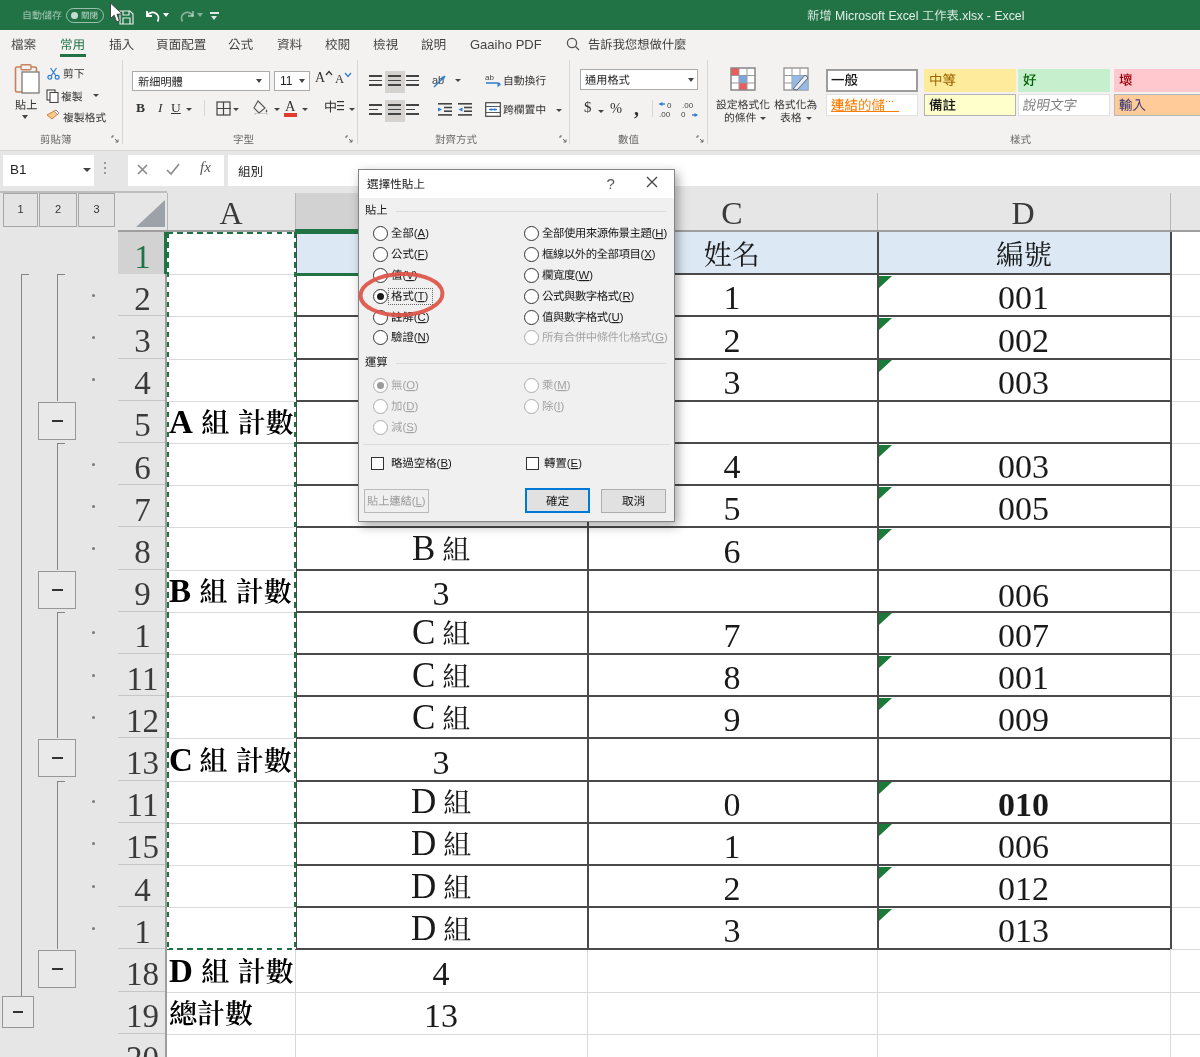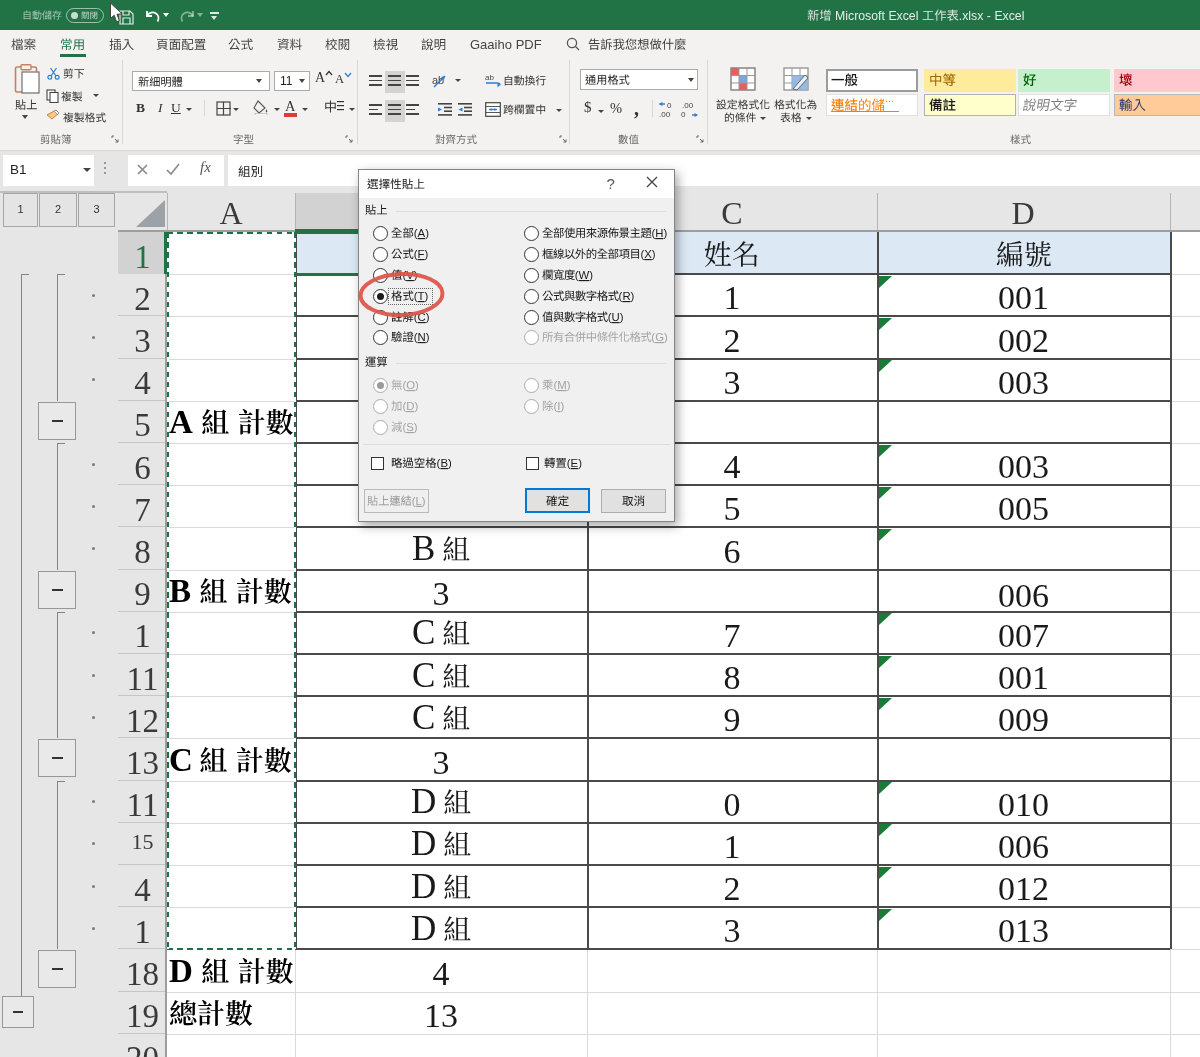--- a/index.html
+++ b/index.html
@@ -679,21 +679,21 @@
 <div style="position:absolute;left:142.5px;top:409.4px;font-family:'Liberation Serif';font-size:33.0px;font-weight:400;color:#3a3a3a;line-height:1;white-space:nowrap;transform:translateX(-50%);">5</div>
 <div style="position:absolute;left:142.5px;top:451.6px;font-family:'Liberation Serif';font-size:33.0px;font-weight:400;color:#3a3a3a;line-height:1;white-space:nowrap;transform:translateX(-50%);">6</div>
 <div style="position:absolute;left:142.5px;top:493.8px;font-family:'Liberation Serif';font-size:33.0px;font-weight:400;color:#3a3a3a;line-height:1;white-space:nowrap;transform:translateX(-50%);">7</div>
 <div style="position:absolute;left:142.5px;top:536.0px;font-family:'Liberation Serif';font-size:33.0px;font-weight:400;color:#3a3a3a;line-height:1;white-space:nowrap;transform:translateX(-50%);">8</div>
 <div style="position:absolute;left:142.5px;top:578.2px;font-family:'Liberation Serif';font-size:33.0px;font-weight:400;color:#3a3a3a;line-height:1;white-space:nowrap;transform:translateX(-50%);">9</div>
 <div style="position:absolute;left:142.5px;top:620.4px;font-family:'Liberation Serif';font-size:33.0px;font-weight:400;color:#3a3a3a;line-height:1;white-space:nowrap;transform:translateX(-50%);">1</div>
 <div style="position:absolute;left:142.5px;top:662.6px;font-family:'Liberation Serif';font-size:33.0px;font-weight:400;color:#3a3a3a;line-height:1;white-space:nowrap;transform:translateX(-50%);">11</div>
 <div style="position:absolute;left:142.5px;top:704.8px;font-family:'Liberation Serif';font-size:33.0px;font-weight:400;color:#3a3a3a;line-height:1;white-space:nowrap;transform:translateX(-50%);">12</div>
 <div style="position:absolute;left:142.5px;top:747.0px;font-family:'Liberation Serif';font-size:33.0px;font-weight:400;color:#3a3a3a;line-height:1;white-space:nowrap;transform:translateX(-50%);">13</div>
 <div style="position:absolute;left:142.5px;top:789.2px;font-family:'Liberation Serif';font-size:33.0px;font-weight:400;color:#3a3a3a;line-height:1;white-space:nowrap;transform:translateX(-50%);">11</div>
-<div style="position:absolute;left:142.5px;top:831.4px;font-family:'Liberation Serif';font-size:22px;font-weight:400;color:#3a3a3a;line-height:1;white-space:nowrap;transform:translateX(-50%);">15</div>
+<div style="position:absolute;left:142.5px;top:831.4px;font-family:'Liberation Serif';font-size:33.0px;font-weight:400;color:#3a3a3a;line-height:1;white-space:nowrap;transform:translateX(-50%);">15</div>
 <div style="position:absolute;left:142.5px;top:873.6px;font-family:'Liberation Serif';font-size:33.0px;font-weight:400;color:#3a3a3a;line-height:1;white-space:nowrap;transform:translateX(-50%);">4</div>
 <div style="position:absolute;left:142.5px;top:915.8px;font-family:'Liberation Serif';font-size:33.0px;font-weight:400;color:#3a3a3a;line-height:1;white-space:nowrap;transform:translateX(-50%);">1</div>
 <div style="position:absolute;left:142.5px;top:958.0px;font-family:'Liberation Serif';font-size:33.0px;font-weight:400;color:#3a3a3a;line-height:1;white-space:nowrap;transform:translateX(-50%);">18</div>
 <div style="position:absolute;left:142.5px;top:1000.2px;font-family:'Liberation Serif';font-size:33.0px;font-weight:400;color:#3a3a3a;line-height:1;white-space:nowrap;transform:translateX(-50%);">19</div>
 <div style="position:absolute;left:142.5px;top:1042.4px;font-family:'Liberation Serif';font-size:33.0px;font-weight:400;color:#3a3a3a;line-height:1;white-space:nowrap;transform:translateX(-50%);">20</div>
 <div style="position:absolute;left:167.0px;top:274.2px;width:128.0px;height:1.0px;background:#DADADA;"></div>
 <div style="position:absolute;left:1170.0px;top:274.2px;width:30.0px;height:1.0px;background:#DADADA;"></div>
 <div style="position:absolute;left:167.0px;top:316.4px;width:128.0px;height:1.0px;background:#DADADA;"></div>
 <div style="position:absolute;left:1170.0px;top:316.4px;width:30.0px;height:1.0px;background:#DADADA;"></div>
 <div style="position:absolute;left:167.0px;top:358.6px;width:128.0px;height:1.0px;background:#DADADA;"></div>
@@ -786,21 +786,21 @@
 <div style="position:absolute;left:732.0px;top:914.3px;font-family:'Liberation Serif';font-size:34.0px;font-weight:400;color:#1a1a1a;line-height:1;white-space:nowrap;transform:translateX(-50%);">3</div>
 <div style="position:absolute;left:1023.5px;top:281.3px;font-family:'Liberation Serif';font-size:34.0px;font-weight:400;color:#1a1a1a;line-height:1;white-space:nowrap;transform:translateX(-50%);">001</div>
 <div style="position:absolute;left:1023.5px;top:323.5px;font-family:'Liberation Serif';font-size:34.0px;font-weight:400;color:#1a1a1a;line-height:1;white-space:nowrap;transform:translateX(-50%);">002</div>
 <div style="position:absolute;left:1023.5px;top:365.7px;font-family:'Liberation Serif';font-size:34.0px;font-weight:400;color:#1a1a1a;line-height:1;white-space:nowrap;transform:translateX(-50%);">003</div>
 <div style="position:absolute;left:1023.5px;top:450.1px;font-family:'Liberation Serif';font-size:34.0px;font-weight:400;color:#1a1a1a;line-height:1;white-space:nowrap;transform:translateX(-50%);">003</div>
 <div style="position:absolute;left:1023.5px;top:492.3px;font-family:'Liberation Serif';font-size:34.0px;font-weight:400;color:#1a1a1a;line-height:1;white-space:nowrap;transform:translateX(-50%);">005</div>
 <div style="position:absolute;left:1023.5px;top:534.5px;font-family:'Liberation Serif';font-size:34.0px;font-weight:400;color:#1a1a1a;line-height:1;white-space:nowrap;transform:translateX(-50%);margin-top:44px;">006</div>
 <div style="position:absolute;left:1023.5px;top:618.9px;font-family:'Liberation Serif';font-size:34.0px;font-weight:400;color:#1a1a1a;line-height:1;white-space:nowrap;transform:translateX(-50%);">007</div>
 <div style="position:absolute;left:1023.5px;top:661.1px;font-family:'Liberation Serif';font-size:34.0px;font-weight:400;color:#1a1a1a;line-height:1;white-space:nowrap;transform:translateX(-50%);">001</div>
 <div style="position:absolute;left:1023.5px;top:703.3px;font-family:'Liberation Serif';font-size:34.0px;font-weight:400;color:#1a1a1a;line-height:1;white-space:nowrap;transform:translateX(-50%);">009</div>
-<div style="position:absolute;left:1023.5px;top:787.7px;font-family:'Liberation Serif';font-size:34.0px;font-weight:400;color:#1a1a1a;line-height:1;white-space:nowrap;transform:translateX(-50%);">010</div>
+<div style="position:absolute;left:1023.5px;top:787.7px;font-family:'Liberation Serif';font-size:34.0px;font-weight:700;color:#1a1a1a;line-height:1;white-space:nowrap;transform:translateX(-50%);">010</div>
 <div style="position:absolute;left:1023.5px;top:829.9px;font-family:'Liberation Serif';font-size:34.0px;font-weight:400;color:#1a1a1a;line-height:1;white-space:nowrap;transform:translateX(-50%);">006</div>
 <div style="position:absolute;left:1023.5px;top:872.1px;font-family:'Liberation Serif';font-size:34.0px;font-weight:400;color:#1a1a1a;line-height:1;white-space:nowrap;transform:translateX(-50%);">012</div>
 <div style="position:absolute;left:1023.5px;top:914.3px;font-family:'Liberation Serif';font-size:34.0px;font-weight:400;color:#1a1a1a;line-height:1;white-space:nowrap;transform:translateX(-50%);">013</div>
 <div style="position:absolute;left:441.0px;top:576.7px;font-family:'Liberation Serif';font-size:34.0px;font-weight:400;color:#1a1a1a;line-height:1;white-space:nowrap;transform:translateX(-50%);">3</div>
 <div style="position:absolute;left:441.0px;top:745.5px;font-family:'Liberation Serif';font-size:34.0px;font-weight:400;color:#1a1a1a;line-height:1;white-space:nowrap;transform:translateX(-50%);">3</div>
 <div style="position:absolute;left:441.0px;top:956.5px;font-family:'Liberation Serif';font-size:34.0px;font-weight:400;color:#1a1a1a;line-height:1;white-space:nowrap;transform:translateX(-50%);">4</div>
 <div style="position:absolute;left:441.0px;top:998.7px;font-family:'Liberation Serif';font-size:34.0px;font-weight:400;color:#1a1a1a;line-height:1;white-space:nowrap;transform:translateX(-50%);">13</div>
 <div style="position:absolute;left:411.8px;top:535.0px;line-height:0;">
     <svg width="58.3" height="28.0" viewBox="0 -880 2083 1000" style="color:#1a1a1a;fill:currentColor;overflow:visible">
       <text x="0" y="0" font-family="Liberation Serif" font-size="1250">B</text>

